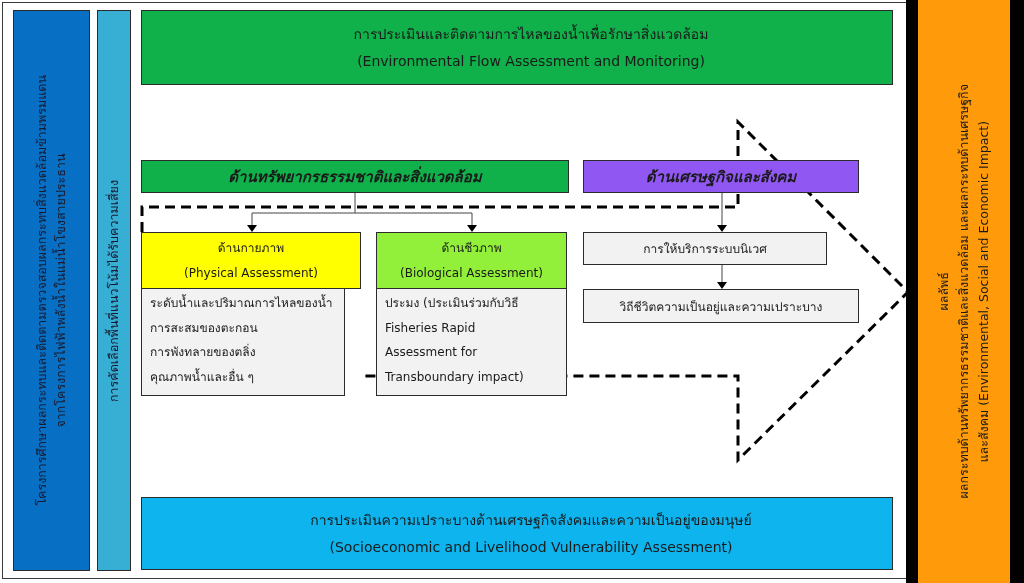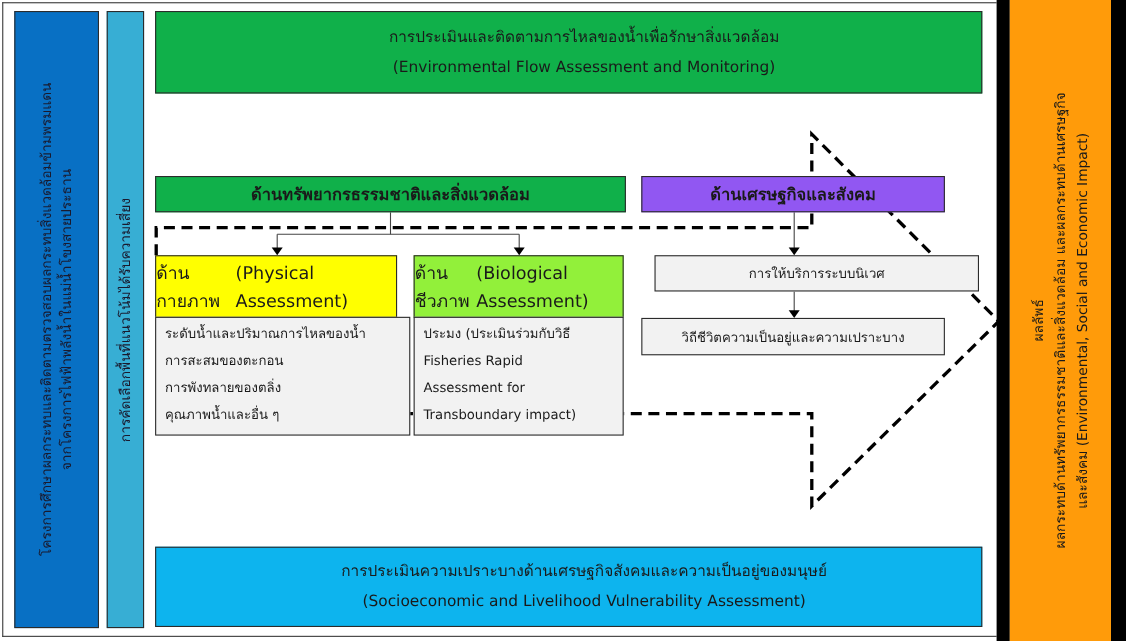--- a/index.html
+++ b/index.html
@@ -25,35 +25,35 @@
   #col-project .vtext { font-size: 12.5px; color: #1a1a2e; }
   #col-select { left: 97px; top: 10px; width: 34px; height: 561px; background: #37aed4; }
   #col-select .vtext { font-size: 12.5px; color: #1a1a2e; }
 
   
   .banner { display: flex; flex-direction: column; align-items: center; justify-content: center; font-size: 14px; line-height: 27px; padding-left: 28px; }
   #top-banner { left: 141px; top: 10px; width: 752px; height: 75px; background: #10b04a; }
   #bottom-banner { left: 141px; top: 497px; width: 752px; height: 73px; background: #0db4ee; }
 
   
-  .cat { display: flex; align-items: center; justify-content: center; font-size: 15px; font-weight: bold; }
+  .cat { display: flex; align-items: center; justify-content: center; font-size: 15px; font-weight: bold; font-style: italic; }
   #cat-natural { left: 141px; top: 160px; width: 428px; height: 33px; background: #10b04a; }
   #cat-socio { left: 583px; top: 160px; width: 276px; height: 33px; background: #9157f2; }
 
   
-  .ahead { display: flex; flex-direction: row; align-items: center; justify-content: center; font-size: 16px; line-height: 25px; }
+  .ahead { display: flex; flex-direction: column; align-items: center; justify-content: center; font-size: 12px; line-height: 25px; }
   #phys-head { left: 141px; top: 232px; width: 220px; height: 57px; background: #ffff00; }
   #bio-head { left: 376px; top: 232px; width: 191px; height: 57px; background: #92f03a; }
   .alist { background: #f2f2f2; padding: 2px 8px; font-size: 12px; line-height: 24.5px; }
   .alist div { white-space: nowrap; }
-  #phys-list { left: 141px; top: 288px; width: 232px; height: 108px; }
+  #phys-list { left: 141px; top: 288px; width: 204px; height: 108px; }
   #bio-list { left: 376px; top: 288px; width: 191px; height: 108px; }
 
   .sbox { background: #f2f2f2; display: flex; align-items: center; justify-content: center; font-size: 12px; }
-  #eco-service { left: 583px; top: 232px; width: 295px; height: 33px; margin-left: 12px; }
+  #eco-service { left: 583px; top: 232px; width: 244px; height: 33px; }
   #livelihood { left: 583px; top: 289px; width: 276px; height: 34px; }
 
   
   #out-black-l { position: absolute; left: 906px; top: 0; width: 12px; height: 583px; background: #000; }
   #out-col { position: absolute; left: 918px; top: 0; width: 92px; height: 583px; background: #ff9b0a; display: flex; align-items: center; justify-content: center; }
   #out-black-r { position: absolute; left: 1010px; top: 0; width: 14px; height: 583px; background: #000; }
   #out-col .vtext { font-size: 12.5px; line-height: 20px; color: #1a1a1a; }
 
   svg.overlay { position: absolute; left: 0; top: 0; width: 1024px; height: 583px; pointer-events: none; }
 </style>

